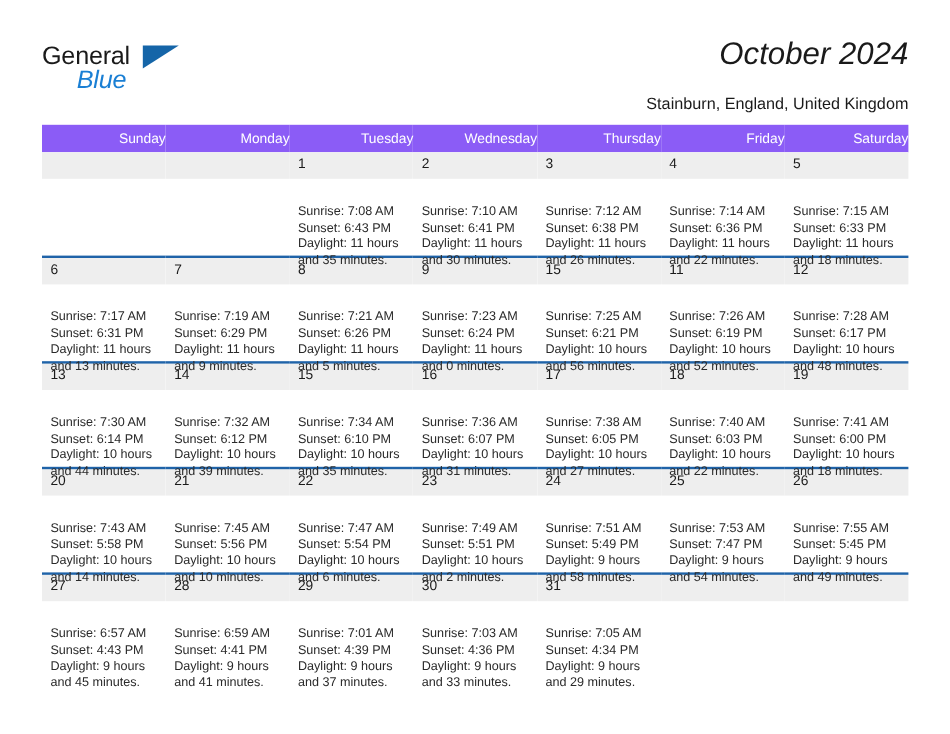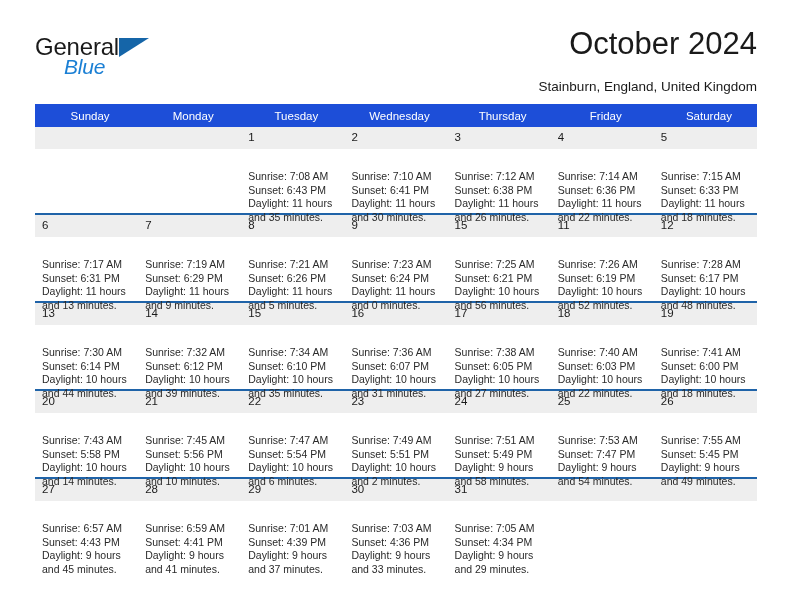--- a/index.html
+++ b/index.html
@@ -33,21 +33,21 @@
     position: absolute;
     left: 0;
     top: 8px;
     width: 130px;
     height: 46px;
   }
   .logo-general {
     position: absolute;
     left: 0;
     top: 0;
-    font-size: 24px;
+    font-size: 21px;
     letter-spacing: -0.2px;
     color: #1a1a1a;
     line-height: 22px;
     font-family: "Liberation Sans", sans-serif;
   }
   .logo-triangle {
     position: absolute;
     left: 84px;
     top: 2px;
     width: 0;
@@ -65,24 +65,25 @@
     letter-spacing: -0.2px;
     font-style: italic;
   }
   .title-block {
     position: absolute;
     right: 0;
     top: 0;
     text-align: right;
   }
   .cal-title {
-    font-size: 31px;
+    font-size: 26px;
     color: #1a1a1a;
     line-height: 32px;
     white-space: nowrap;
+    font-style: italic;
   }
   .cal-subtitle {
     font-size: 13.5px;
     color: #1a1a1a;
     line-height: 18px;
     margin-top: 18px;
     white-space: nowrap;
   }
 
   
@@ -90,25 +91,25 @@
     position: absolute;
     left: 35px;
     top: 104px;
     width: 722px;
     border-collapse: collapse;
     table-layout: fixed;
   }
   .calendar col { width: 103.142px; }
 
   .calendar thead th {
-    background: #1d4ed8;
+    background: #8b5cf6;
     color: #ffffff;
     font-size: 11.5px;
     font-weight: normal;
-    text-align: center;
+    text-align: right;
     padding: 5px 0 5px 7px;
     height: 13px;
     vertical-align: middle;
     border: none;
   }
 
   .week-row > td {
     vertical-align: top;
     padding: 0;
     border-top: 2px solid #1f63a8;

